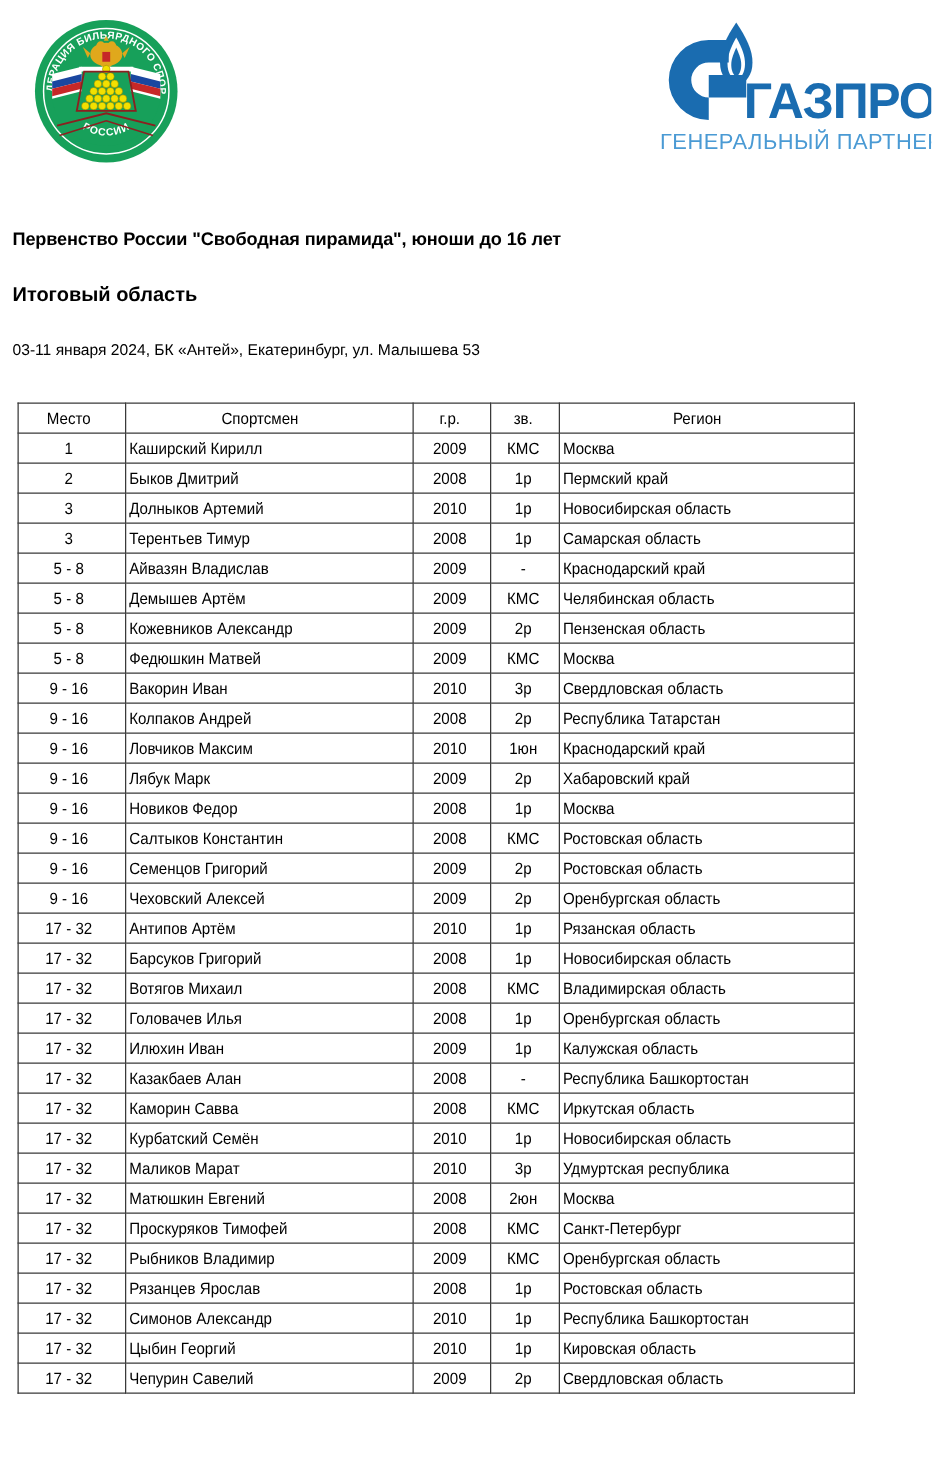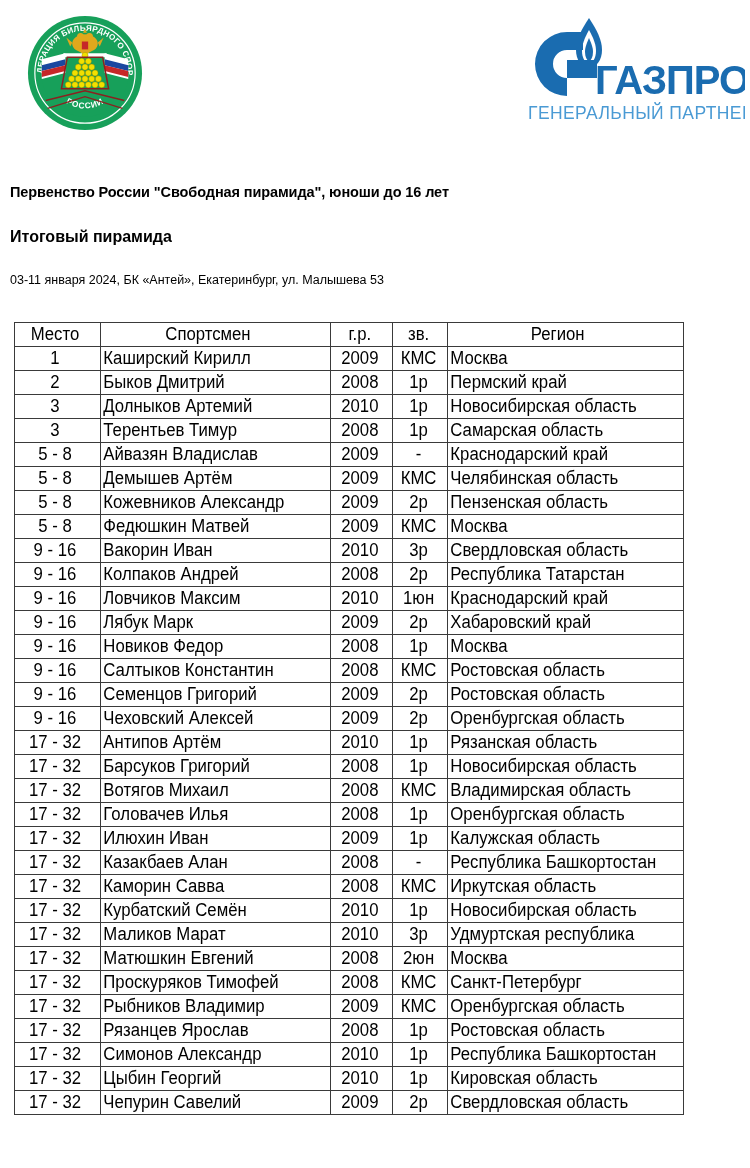--- a/index.html
+++ b/index.html
@@ -66,21 +66,21 @@
   
   .table-wrap {
     margin: 34px 0 0 14px;
     width: 669px;
   }
   table.protocol {
     border-collapse: collapse;
     width: 669px;
     table-layout: fixed;
     font-family: "Liberation Sans Narrow", "Liberation Sans", "DejaVu Sans Condensed", sans-serif;
-    font-size: 18px;
+    font-size: 13px;
   }
   table.protocol col.c-place  { width: 86px; }
   table.protocol col.c-name   { width: 230px; }
   table.protocol col.c-year   { width: 62px; }
   table.protocol col.c-rank   { width: 55px; }
   table.protocol col.c-region { width: 236px; }
 
   table.protocol th,
   table.protocol td {
     border: 1px solid #3a3a3a;
@@ -183,21 +183,21 @@
       <rect x="44" y="46" width="30" height="18" fill="#1a6cb0"></rect>
 
       <text x="72" y="80" font-family="'Liberation Sans', sans-serif" font-size="40" font-weight="bold" fill="#1a6cb0" letter-spacing="-1">ГАЗПРОМ</text>
       <text x="5" y="105" font-family="'Liberation Sans', sans-serif" font-size="17.5" fill="#4a9ad4" letter-spacing="0.4">ГЕНЕРАЛЬНЫЙ ПАРТНЕР</text>
     </svg>
   </div>
 </div>
 
 <div class="titles">
   <div class="title-main">Первенство России "Свободная пирамида", юноши до 16 лет</div>
-  <div class="title-sub">Итоговый пирамида</div>
+  <div class="title-sub">Итоговый область</div>
   <div class="title-info">03-11 января 2024, БК «Антей», Екатеринбург, ул. Малышева 53</div>
 </div>
 
 <div class="table-wrap">
   <table class="protocol">
     <colgroup>
       <col class="c-place">
         <col class="c-name">
         <col class="c-year">
         <col class="c-rank">

